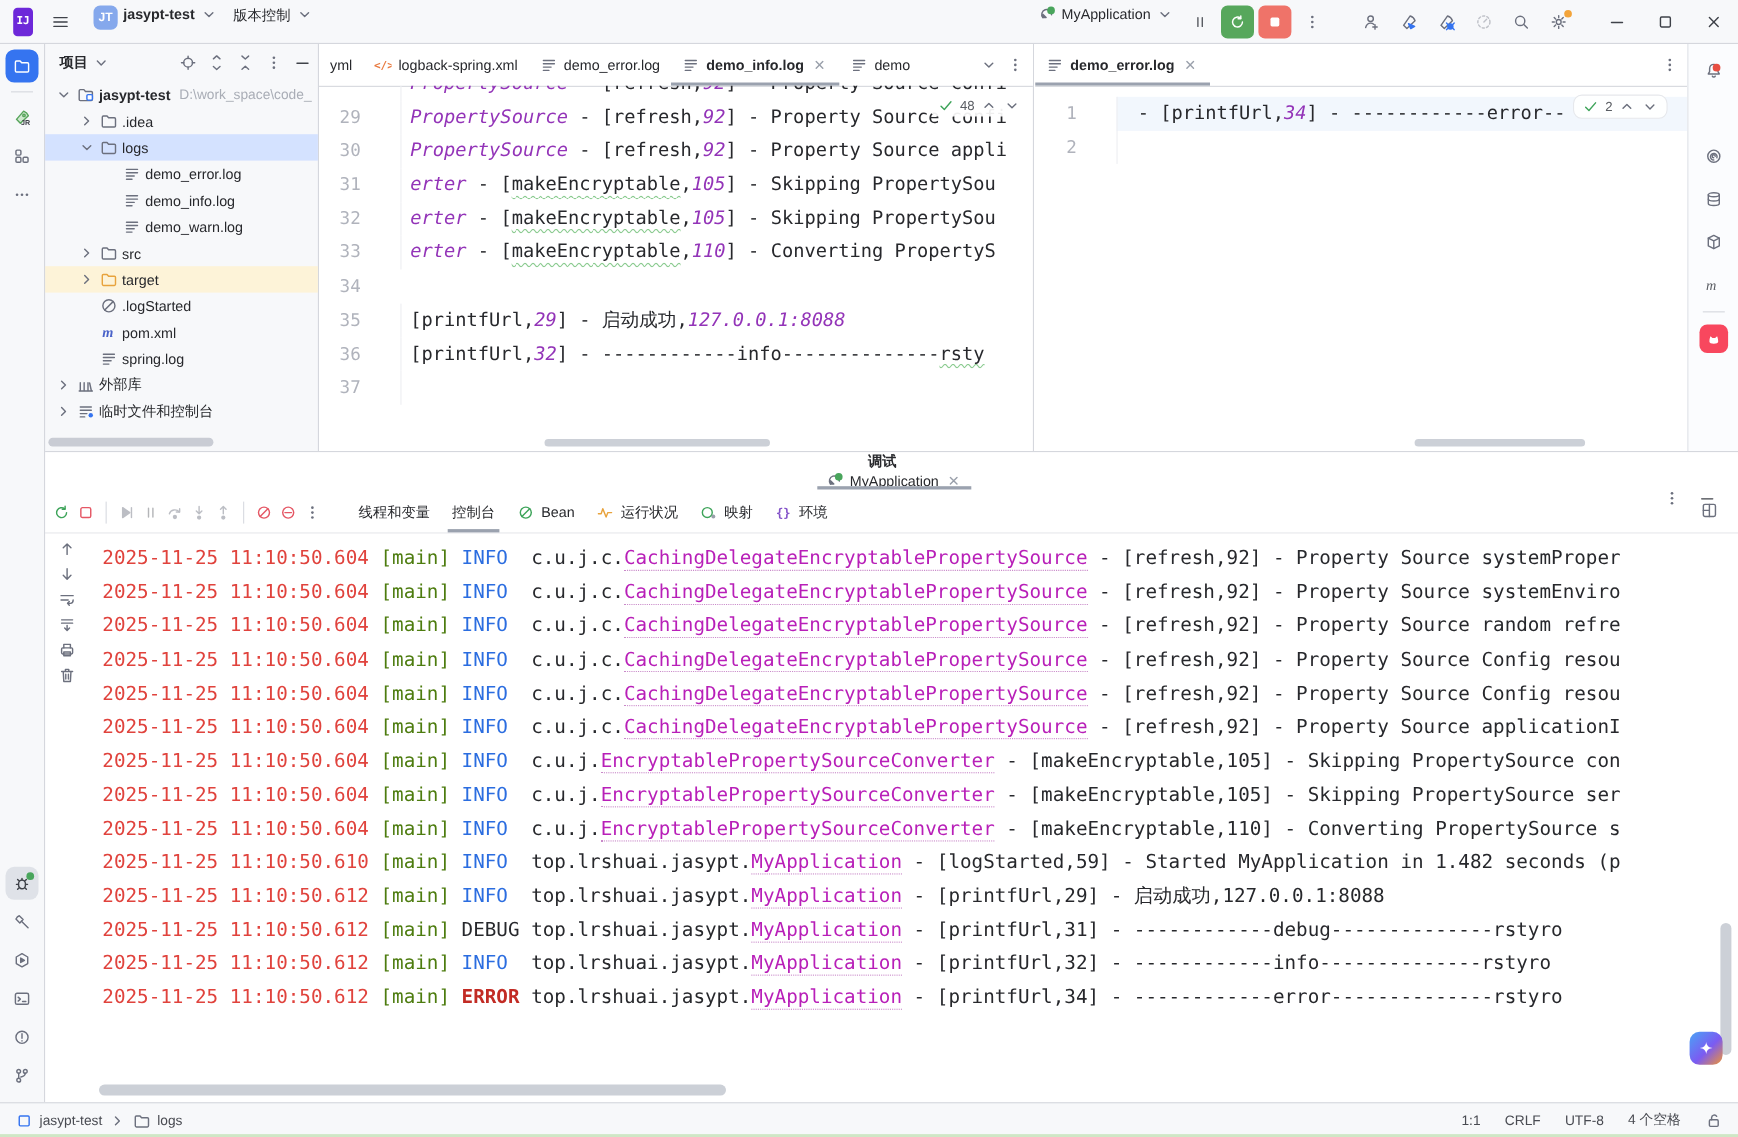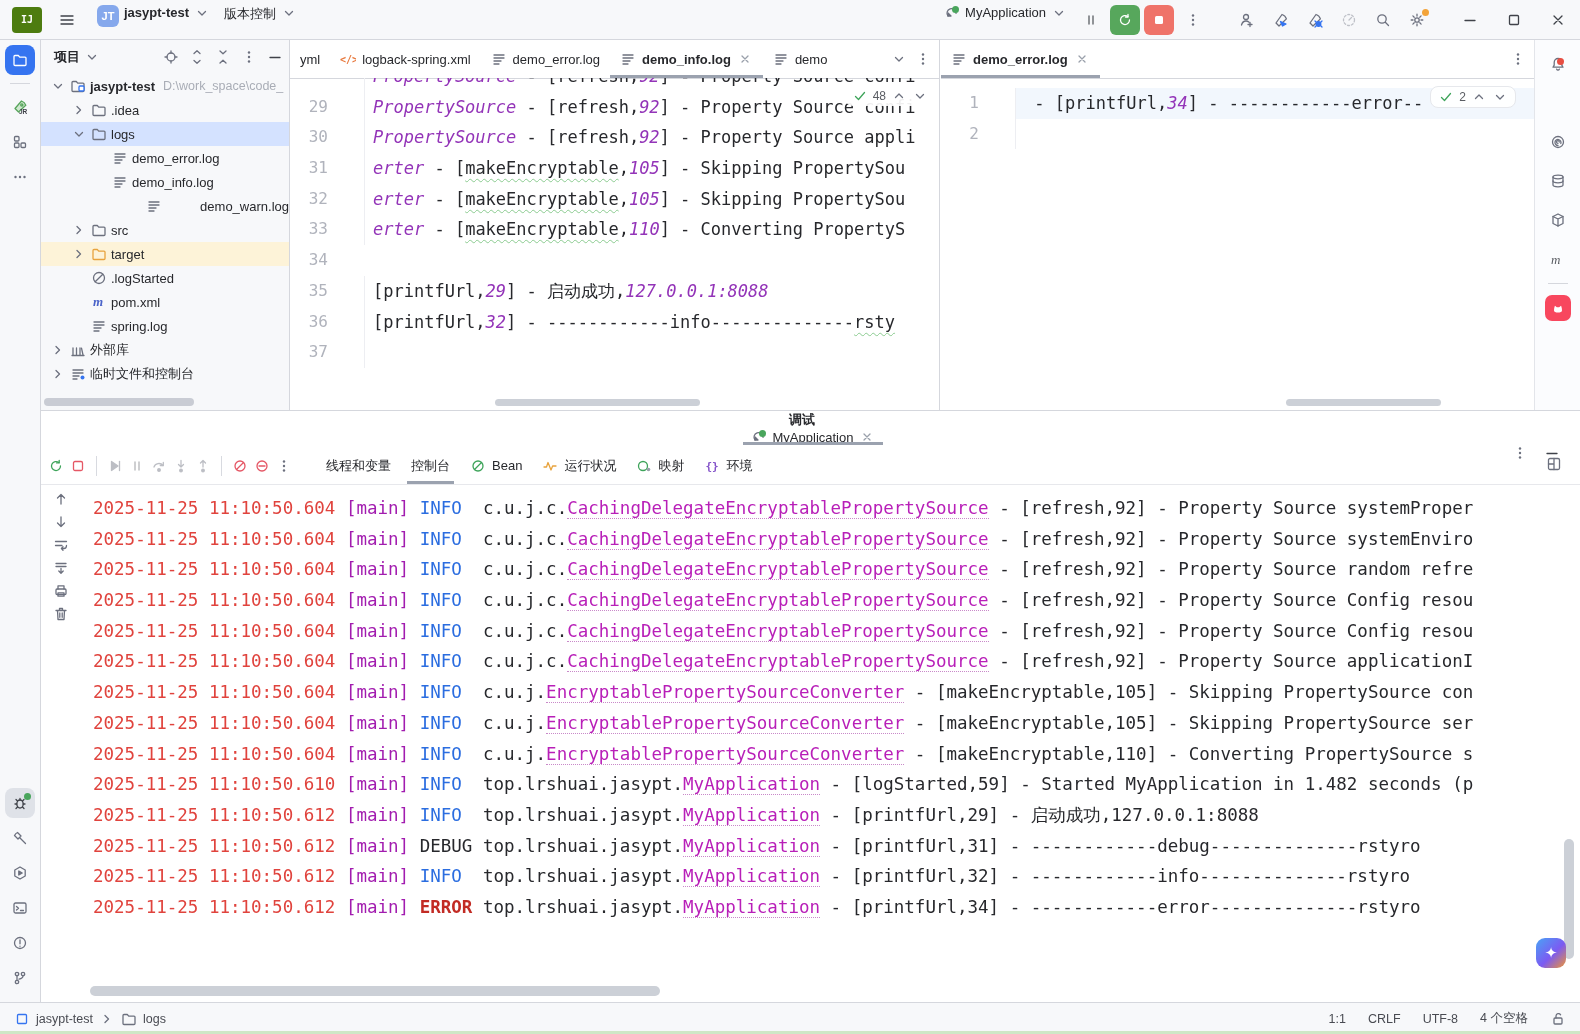--- a/index.html
+++ b/index.html
@@ -2,21 +2,21 @@
 <html><head>
 <meta charset="utf-8">
 <style>
   html,body{margin:0;padding:0;background:#e9eaee;}
   .app{position:relative;width:1580px;height:1034px;background:#ffffff;font-family:"Liberation Sans","DejaVu Sans",sans-serif;color:#27282c;overflow:hidden;font-size:13px;}
   svg{display:block;}
   .ic{display:inline-flex;align-items:center;justify-content:center;flex:none;}
 
   
   .titlebar{position:absolute;left:0;top:0;right:0;height:40px;background:#f7f8fa;border-bottom:1px solid #d5d7dd;display:flex;align-items:center;padding:0 0 0 8px;box-sizing:border-box;z-index:5;}
-  .logo{width:30px;height:26px;border-radius:4px;background:#4d7c0f;color:#fff;font:700 10px "DejaVu Sans Mono",monospace;display:flex;align-items:center;justify-content:center;margin:0 8px 0 4px;}
+  .logo{width:18px;height:26px;border-radius:4px;background:#6d28d9;color:#fff;font:700 10px "DejaVu Sans Mono",monospace;display:flex;align-items:center;justify-content:center;margin:0 8px 0 4px;}
   .tb-btn{height:30px;padding:0 7px;border-radius:6px;display:flex;align-items:flex-start;gap:5px;color:#27282c;}
   .avatar{width:22px;height:22px;border-radius:6px;background:#85a8ec;color:#fff;font-size:11px;font-weight:700;display:flex;align-items:center;justify-content:center;}
   .proj-name{font-weight:700;}
   .tb-right{margin-left:auto;display:flex;align-items:center;}
   .sq-btn{width:30px;height:30px;border-radius:6px;display:flex;align-items:center;justify-content:center;margin:0 2px;position:relative;}
   .btn-green{background:#57a75c;}
   .btn-red{background:#ef7369;}
   .win-btn{width:44px;height:40px;display:flex;align-items:center;justify-content:center;}
   .dot{position:absolute;border-radius:50%;}
   .dot-orange{width:7px;height:7px;background:#f3a43a;top:4px;right:3px;}
@@ -79,21 +79,21 @@
   .dbg-head .head-tools{margin-left:auto;display:flex;align-items:center;gap:16px;padding-right:10px;}
   .dbg-toolbar{height:37px;display:flex;align-items:center;padding:0 8px;border-bottom:1px solid #e7e8ec;gap:6px;}
   .tool-sep{width:1px;height:20px;background:#d8dae0;margin:0 4px;}
   .dtab{padding:0 10px;height:37px;display:flex;align-items:center;gap:6px;position:relative;color:#27282c;}
   .dtab.active:after{content:'';position:absolute;left:6px;right:6px;bottom:0;height:3px;background:#9ba2af;}
   .dbg-toolbar .bar-end{margin-left:auto;padding-right:10px;}
   .con-gut{position:absolute;left:0;top:80px;width:42px;display:flex;flex-direction:column;align-items:center;gap:7px;}
   .console{position:absolute;left:53px;top:82px;right:24px;bottom:30px;overflow:hidden;}
   .cline{height:30.7px;line-height:30.7px;font-family:"DejaVu Sans Mono",monospace;font-size:17.5px;white-space:pre;}
   .c-ts{color:#e0433d;}
-  .c-th{color:#a21caf;}
+  .c-th{color:#4d7c0f;}
   .lv-INFO{color:#2b6de0;}
   .lv-DEBUG{color:#27282c;}
   .lv-WARN{color:#e0433d;}
   .lv-ERROR{color:#c22b24;font-weight:700;}
   .c-link{color:#b81fb8;border-bottom:1.5px dotted #c989c9;}
   .con-hthumb{position:absolute;left:50px;bottom:6px;width:570px;height:10px;background:#ccd0d7;border-radius:5px;}
   .con-vthumb{position:absolute;right:6px;top:428px;width:10px;height:120px;background:#ccd0d7;border-radius:5px;}
   .ai-float{position:absolute;right:14px;bottom:34px;width:30px;height:30px;border-radius:9px;background:linear-gradient(135deg,#4aa3f5,#7b5bf2 55%,#f09433);display:flex;align-items:center;justify-content:center;color:#fff;font-size:15px;}
 
   
@@ -437,21 +437,21 @@
         </div>
         <div class="tree-row" style="padding-left: 52px;">
           <span class="chev-spacer"></span>
           <span class="ic">
             <svg width="16" height="16" viewBox="0 0 16 16" fill="none" stroke="#6c707e" stroke-width="1.3" stroke-linecap="round" stroke-linejoin="round">
               <path d="M3 4h10M3 7h10M3 10h7M3 13h5"></path>
             </svg>
           </span>
           <span class="lbl">demo_info.log</span>
         </div>
-        <div class="tree-row" style="padding-left: 52px; justify-content: space-between;">
+        <div class="tree-row" style="padding-left: 52px;">
           <span class="chev-spacer"></span>
           <span class="ic">
             <svg width="16" height="16" viewBox="0 0 16 16" fill="none" stroke="#6c707e" stroke-width="1.3" stroke-linecap="round" stroke-linejoin="round">
               <path d="M3 4h10M3 7h10M3 10h7M3 13h5"></path>
             </svg>
           </span>
           <span class="lbl">demo_warn.log</span>
         </div>
         <div class="tree-row" style="padding-left: 31px;">
           <span class="ic">

